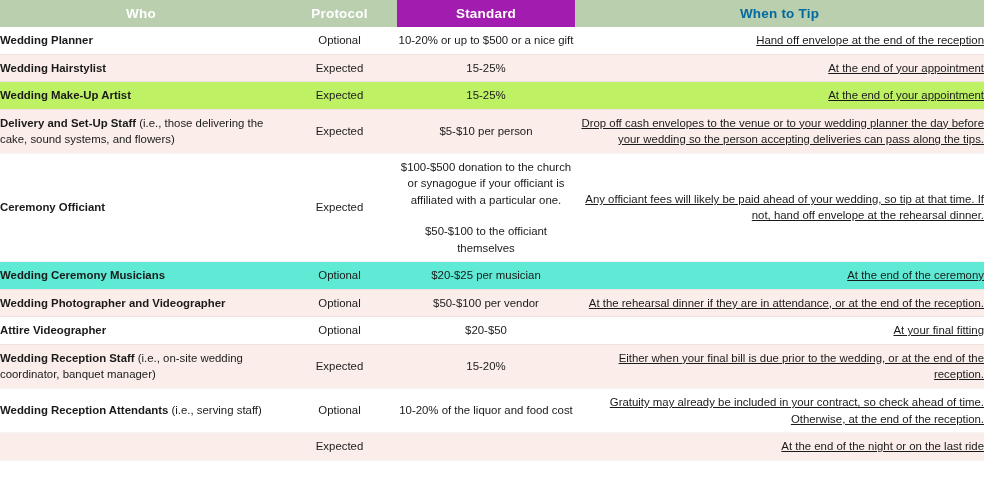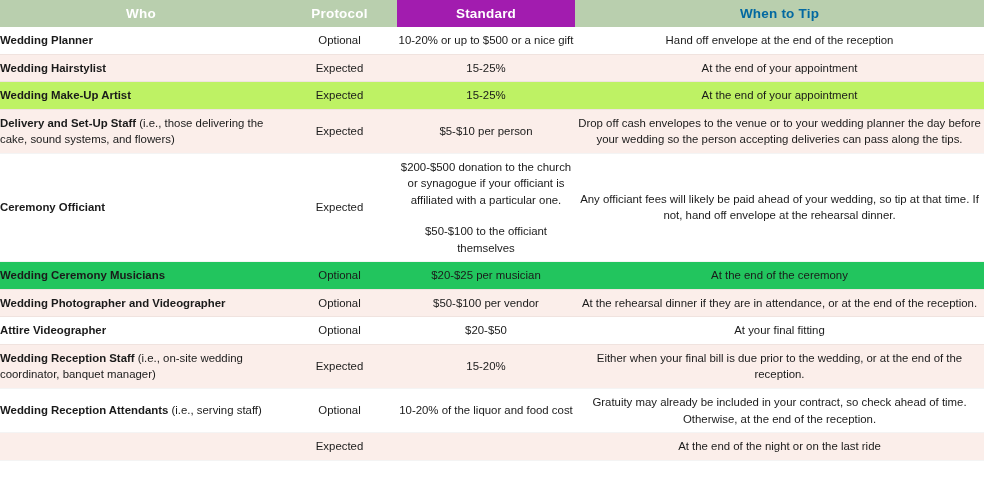--- a/index.html
+++ b/index.html
@@ -64,23 +64,24 @@
     text-align: center;
     padding-left: 4px;
     padding-right: 4px;
   }
   td.cell-standard {
     text-align: center;
     padding-left: 8px;
     padding-right: 8px;
   }
   td.cell-when {
-    text-align: center;
+    text-align: right;
     padding-left: 12px;
     padding-right: 12px;
+    text-decoration: underline;
   }
   td.cell-standard .std-block + .std-block { margin-top: 15px; }
 
   tr.tall-officiant td { padding-top: 12px; padding-bottom: 12px; }
 </style>
 </head>
 <body>
 
 <table id="tip-table">
   <thead>
@@ -121,26 +122,26 @@
         <td class="cell-protocol">Expected</td>
         <td class="cell-standard">
           <div class="std-block">$5-$10 per person</div>
         </td>
         <td class="cell-when">Drop off cash envelopes to the venue or to your wedding planner the day before your wedding so the person accepting deliveries can pass along the tips.</td>
       </tr>
       <tr class="row-white tall-officiant" style="background: rgb(255, 255, 255);">
         <td class="cell-who"><span class="who-main">Ceremony Officiant</span></td>
         <td class="cell-protocol">Expected</td>
         <td class="cell-standard">
-          <div class="std-block">$200-$500 donation to the church or synagogue if your officiant is affiliated with a particular one.</div>
+          <div class="std-block">$100-$500 donation to the church or synagogue if your officiant is affiliated with a particular one.</div>
           <div class="std-block">$50-$100 to the officiant themselves</div>
         </td>
         <td class="cell-when">Any officiant fees will likely be paid ahead of your wedding, so tip at that time. If not, hand off envelope at the rehearsal dinner.</td>
       </tr>
-      <tr class="row-pink" style="background: #22c55e;">
+      <tr class="row-pink" style="background: #5eead4;">
         <td class="cell-who"><span class="who-main">Wedding Ceremony Musicians</span></td>
         <td class="cell-protocol">Optional</td>
         <td class="cell-standard">
           <div class="std-block">$20-$25 per musician</div>
         </td>
         <td class="cell-when">At the end of the ceremony</td>
       </tr>
       <tr class="row-pink" style="background: rgb(251, 238, 234);">
         <td class="cell-who"><span class="who-main">Wedding Photographer and Videographer</span></td>
         <td class="cell-protocol">Optional</td>

